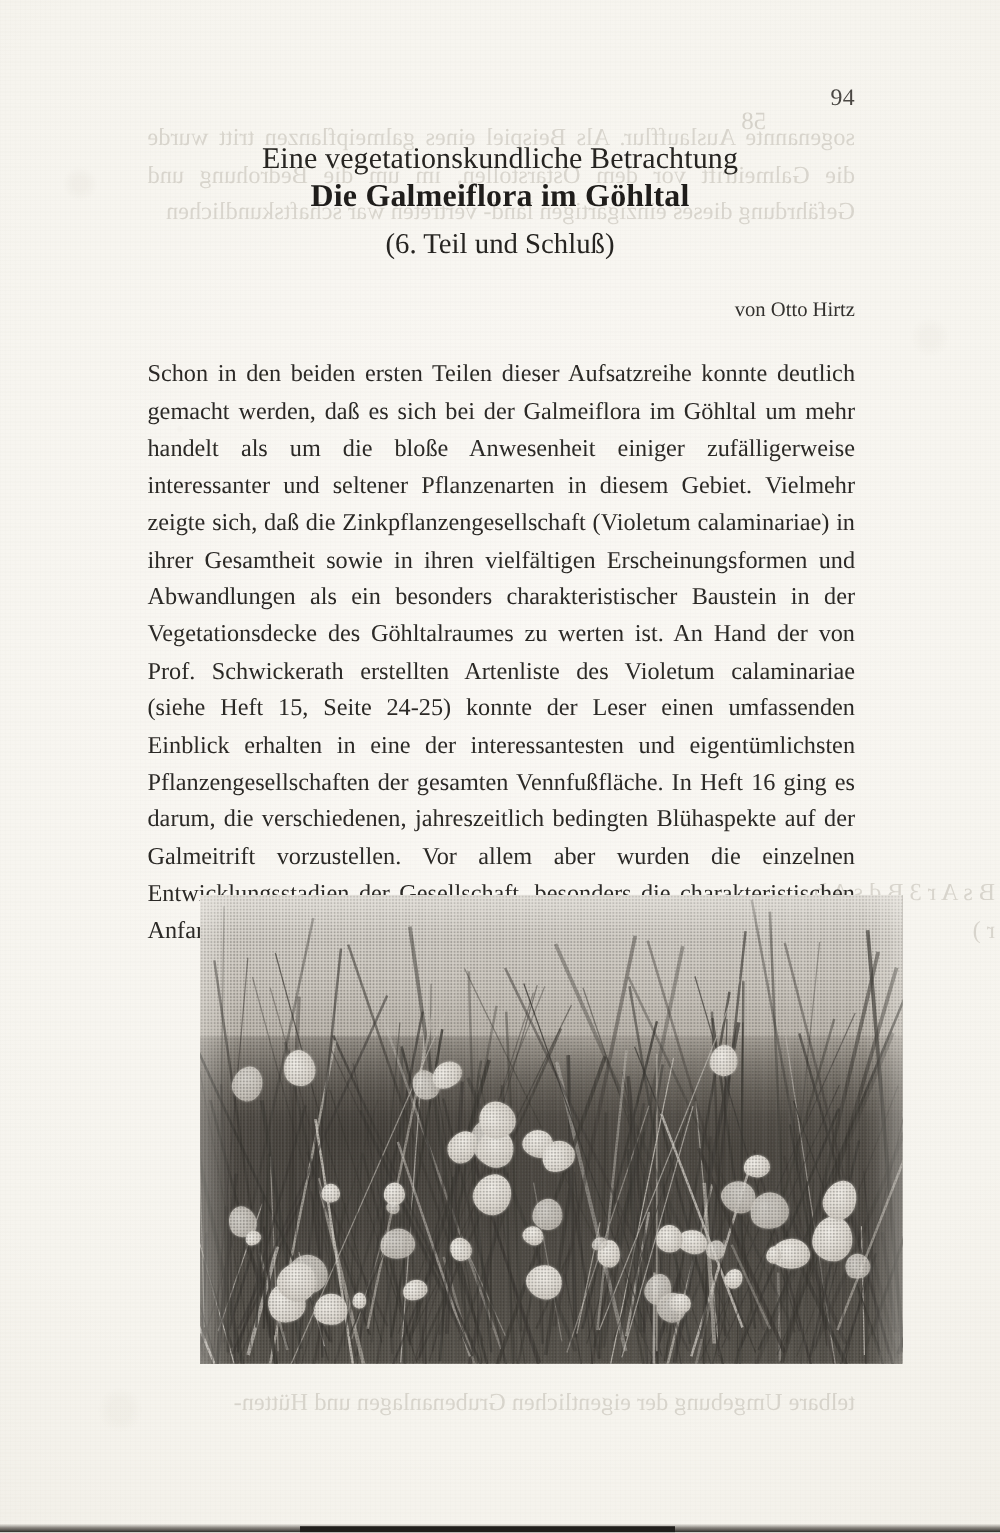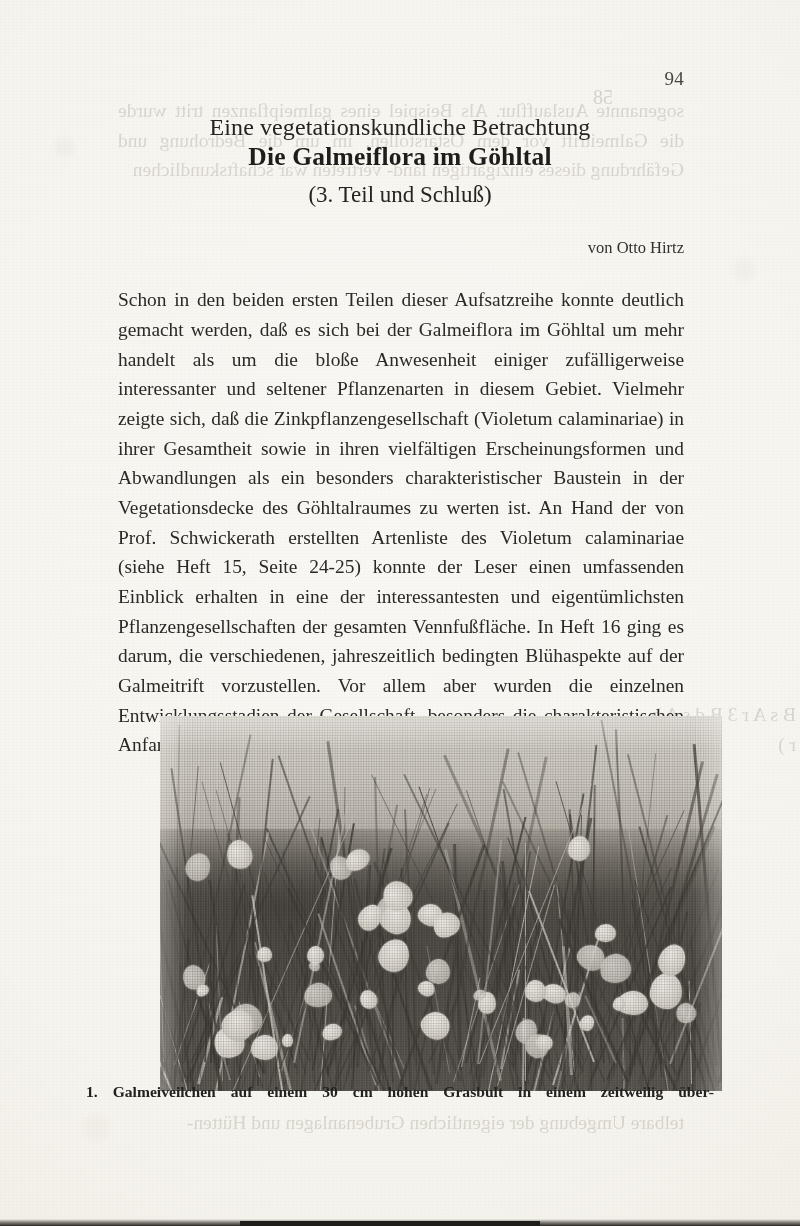--- a/index.html
+++ b/index.html
@@ -257,21 +257,21 @@
   <div class="bleed" id="bleed-bottom">telbare Umgebung der eigentlichen Grubenanlagen und Hütten-</div>
   <div id="bleed-pageno">58</div>
 
   <div class="content">
 
     <div id="page-number">94</div>
 
     <div id="title-block">
       <div id="title-sub">Eine vegetationskundliche Betrachtung</div>
       <div id="title-main">Die Galmeiflora im Göhltal</div>
-      <div id="title-part">(3. Teil und Schluß)</div>
+      <div id="title-part">(6. Teil und Schluß)</div>
     </div>
 
     <div id="byline">von Otto Hirtz</div>
 
     <p id="body-text">Schon in den beiden ersten Teilen dieser Aufsatzreihe konnte deutlich gemacht werden, daß es sich bei der Galmeiflora im Göhltal um mehr handelt als um die bloße Anwesenheit einiger zufälligerweise interessanter und seltener Pflanzenarten in diesem Gebiet. Vielmehr zeigte sich, daß die Zinkpflanzengesellschaft (Violetum calaminariae) in ihrer Gesamtheit sowie in ihren vielfältigen Erscheinungsformen und Abwandlungen als ein besonders charakteristischer Baustein in der Vegetationsdecke des Göhltalraumes zu werten ist. An Hand der von Prof. Schwickerath erstellten Artenliste des Violetum calaminariae (siehe Heft 15, Seite 24-25) konnte der Leser einen umfassenden Einblick erhalten in eine der interessantesten und eigentümlichsten Pflanzengesellschaften der gesamten Vennfußfläche. In Heft 16 ging es darum, die verschiedenen, jahreszeitlich bedingten Blühaspekte auf der Galmeitrift vorzustellen. Vor allem aber wurden die einzelnen Entwicklungsstadien der Gesellschaft, besonders die charakteristischen Anfangs- (Initial-) Stadien und das</p>
 
     <figure id="photo-figure">
       <div id="photo">
         <div class="ph-sky"></div>
         <div class="ph-ground"></div>
@@ -555,19 +555,18 @@
             <div class="flower" style="width: 20px; height: 16px; left: 162px; top: 308px; transform: rotate(-19deg);"></div>
             <div class="flower" style="width: 31px; height: 31px; left: 62px; top: 294px; transform: rotate(22deg);"></div>
           </div>
         <div class="halftone"></div>
         <div class="scanlines"></div>
         <div class="photo-fade"></div>
       </div>
     </figure>
 
     <div id="caption">
-      <span class="cap-line1">1. Galmeiveilchen auf einem 30 cm hohen Grasbult in einem zeitweilig über-</span>
     </div>
 
   </div>
 
   <div class="scan-edge-bottom"></div>
 </div>
 
 </body></html>

